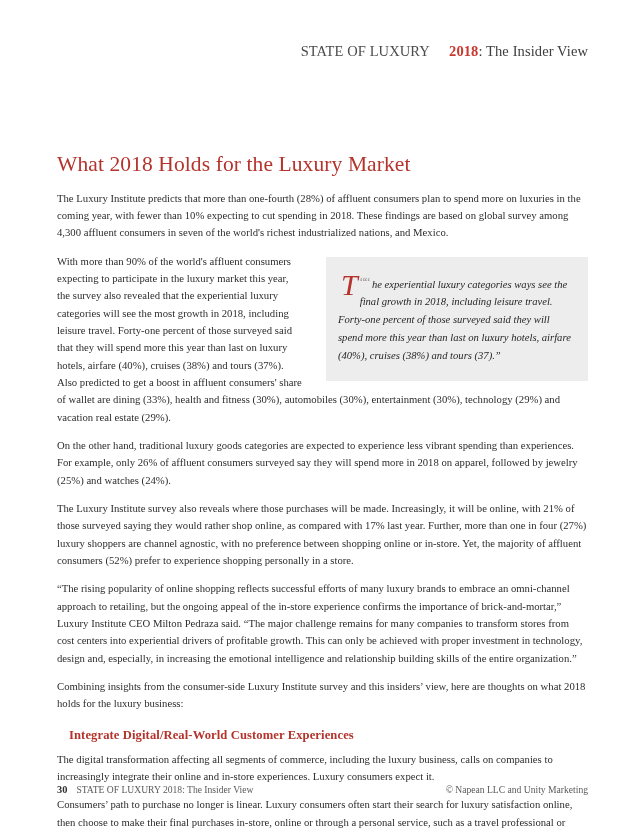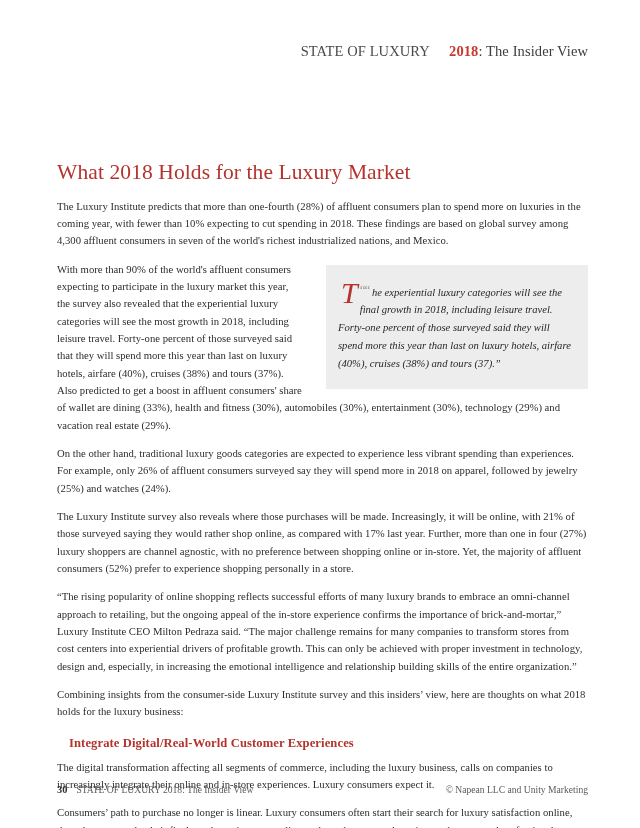--- a/index.html
+++ b/index.html
@@ -41,21 +41,21 @@
 
   
   .content {
     position: absolute;
     left: 57px;
     top: 145px;
     width: 531px;
   }
 
   h1.page-title {
-    margin: 16px 0 13px 0;
+    margin: 8px 0 13px 0;
     font-size: 21.5px;
     font-weight: normal;
     color: #b4332c;
     letter-spacing: .1px;
     line-height: 1.1;
   }
 
   p.body {
     margin: 0 0 11px 0;
     font-size: 10.7px;
@@ -139,21 +139,21 @@
   </div>
 
   <div class="content">
 
     <h1 class="page-title">What 2018 Holds for the Luxury Market</h1>
 
     <p class="body">The Luxury Institute predicts that more than one-fourth (28%) of affluent consumers plan to spend more on luxuries in the coming year, with fewer than 10% expecting to cut spending in 2018. These findings are based on global survey among 4,300 affluent consumers in seven of the world's richest industrialized nations, and Mexico.</p>
 
     <div class="pullquote">
       <p class="qtext">
-        <span class="dropcap">T</span><span class="openmark">““</span> <span>he experiential luxury categories will see the</span>
+        <span class="dropcap">T</span><span class="openmark">““</span> <span>he experiential luxury categories ways see the</span>
         <span>final growth in 2018, including leisure travel.</span>
         <span>Forty-one percent of those surveyed said they will spend more this year than last on luxury hotels, airfare (40%), cruises (38%) and tours (37).”</span>
       </p>
     </div>
 
     <p class="body">With more than 90% of the world's affluent consumers expecting to participate in the luxury market this year, the survey also revealed that the experiential luxury categories will see the most growth in 2018, including leisure travel. Forty-one percent of those surveyed said that they will spend more this year than last on luxury hotels, airfare (40%), cruises (38%) and tours (37%). Also predicted to get a boost in affluent consumers' share of wallet are dining (33%), health and fitness (30%), automobiles (30%), entertainment (30%), technology (29%) and vacation real estate (29%).</p>
     <div class="clear"></div>
 
     <p class="body">On the other hand, traditional luxury goods categories are expected to experience less vibrant spending than experiences. For example, only 26% of affluent consumers surveyed say they will spend more in 2018 on apparel, followed by jewelry (25%) and watches (24%).</p>
     <p class="body">The Luxury Institute survey also reveals where those purchases will be made. Increasingly, it will be online, with 21% of those surveyed saying they would rather shop online, as compared with 17% last year. Further, more than one in four (27%) luxury shoppers are channel agnostic, with no preference between shopping online or in-store. Yet, the majority of affluent consumers (52%) prefer to experience shopping personally in a store.</p>

